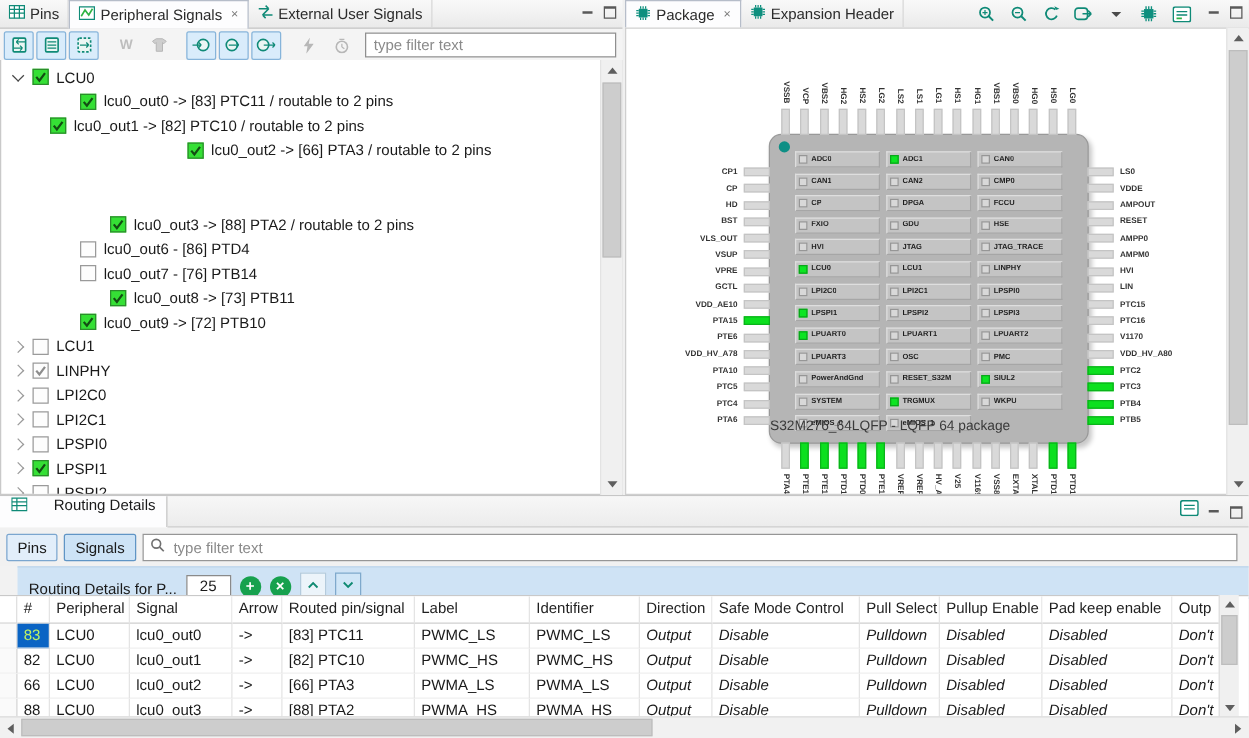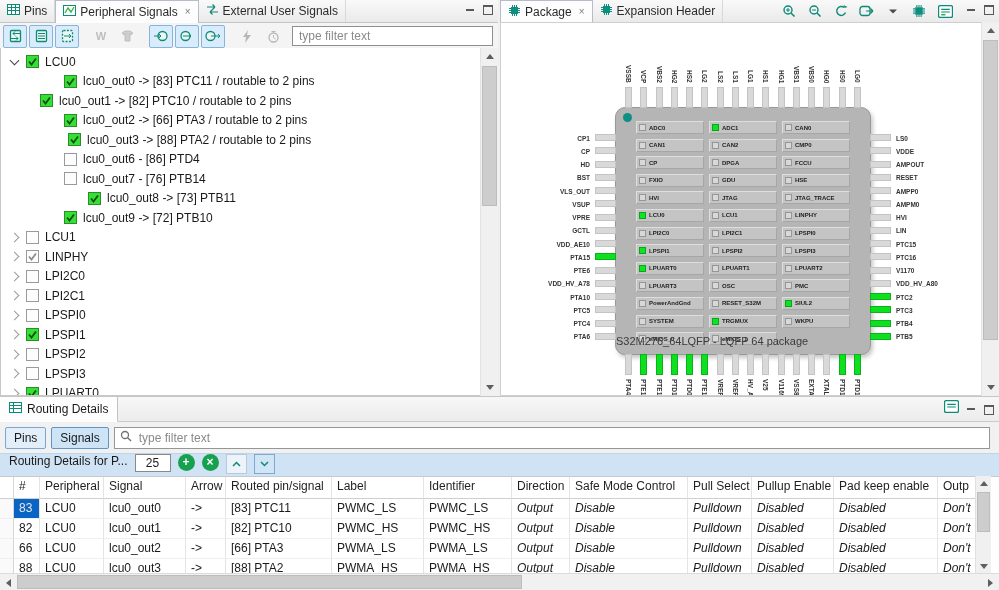--- a/index.html
+++ b/index.html
@@ -80,43 +80,43 @@
   .blk{height:11px;background:#c4c4c4;border:1px solid #dedede;border-right-color:#a6a6a6;border-bottom-color:#a6a6a6;
        display:flex;align-items:center;gap:3px;padding:0 2px;box-sizing:content-box;}
   .blk .st{width:7px;height:7px;background:#d8d8d8;border:1px solid #969696;box-sizing:border-box;flex:none;}
   .blk.on .st{background:#0ce522;border-color:#0aa51a;}
   .blk .bl{font-size:6px;font-weight:bold;color:#1d1d1d;white-space:nowrap;overflow:hidden;}
   .blk.ghost{visibility:hidden;}
   .chip-title{position:absolute;bottom:7px;left:0;right:0;text-align:left;font-size:11px;color:#3a3a3a;}
 
   
   .bp-tabbar{height:24px;background:linear-gradient(#f7f7f7,#ececec);border-bottom:1px solid #cbcbcb;display:flex;position:relative;}
-  .bp-tab{display:flex;align-items:center;gap:5px;padding:0 9px;background:#fdfdfe;border-right:1px solid #c2c2c2;margin-bottom:-1px;border-bottom:1px solid #fdfdfe;}
+  .bp-tab{display:flex;gap:21px;padding:0 9px;background:#fdfdfe;border-right:1px solid #c2c2c2;margin-bottom:-1px;border-bottom:1px solid #fdfdfe;}
   .bp-controls{height:31px;display:flex;align-items:center;gap:5px;padding:0 5px;background:#f1f1f1;}
   .btn-toggle{padding:3px 8px;border:1px solid #7ba6cf;background:#e2eefa;border-radius:2px;color:#1a1a1a;}
   .btn-toggle.sel{background:#cde3f6;border-color:#6095c5;}
   .bp-filter{flex:1;height:20px;border:1px solid #969696;background:#fff;display:flex;align-items:center;gap:5px;padding:0 5px;margin-right:4px;}
   .bp-filter input{border:none;outline:none;flex:1;font:12px "Liberation Sans",sans-serif;color:#333;}
   .bluebar{height:24px;background:#cfe3f5;border-top:1px solid #bdd5ea;border-bottom:1px solid #a3c0dc;
-           display:flex;align-items:flex-start;gap:7px;padding:0 9px;}
+           display:flex;align-items:flex-end;gap:7px;padding:0 9px;margin-left:14px;}
   .spin{width:34px;height:16px;background:#fff;border:1px solid #8a8a8a;text-align:center;line-height:16px;font-size:12px;}
   .cbtn{width:17px;height:17px;border-radius:50%;background:#17a14e;color:#fff;display:flex;align-items:center;
         justify-content:center;font-size:12px;font-weight:bold;line-height:15px;}
   .vbtn{width:19px;height:18px;border:1px solid #b4cbdd;background:#ecf4fa;display:flex;align-items:center;justify-content:center;}
   .vbtn.sel{background:#d0e6f7;border-color:#7fa9cc;}
 
   
   #rtable{position:absolute;top:79px;left:0;right:0;bottom:17px;background:#fff;overflow:hidden;border-top:1px solid #c9c9c9;}
   .rt-row{display:grid;grid-template-columns:14px 26px 64px 82px 40px 106px 92px 88px 58px 118px 64px 82px 104px 38px;height:20px;}
   .rt-row.head{height:22px;}
   .rt-cell{border-right:1px solid #e4e4e4;border-bottom:1px solid #efefef;padding:2px 3px 0 5px;white-space:nowrap;overflow:hidden;}
   .head .rt-cell{border-bottom:1px solid #cfcfcf;color:#1f1f1f;background:#fff;}
   .gutter{background:#fafafa;border-right:1px solid #d6d6d6;}
   .ital{font-style:italic;}
-  .selcell{background:#0a64c4;color:#e5e5e5;}
+  .selcell{background:#0a64c4;color:#bef264;}
   #rt-vscroll{position:absolute;right:8px;width:15px;top:79px;bottom:17px;background:#f0f0f0;border-left:1px solid #e0e0e0;}
   #rt-vscroll .sbtn{width:15px;height:15px;}
   #hscroll{position:absolute;bottom:0;left:0;right:0;height:17px;background:#f1f1f1;border-top:1px solid #dcdcdc;}
 </style>
 </head>
 <body>
 
 <div id="left-panel" class="panel">
   <div class="tabbar">
     <div class="tabs" id="lp-tabs">
@@ -229,30 +229,30 @@
       </div>
       <div class="trow" style="padding-left: 16px;">
         <span class="chev none"></span>
         <span class="cb on">
           <svg width="11" height="11" viewBox="0 0 11 11" style="position:absolute;left:0;top:0;">
             <path d="M2 5.5l2.5 3L9 2.5" fill="none" stroke="#134d13" stroke-width="1.8"></path>
           </svg>
         </span>
         <span class="tlabel">lcu0_out1 -&gt; [82] PTC10 / routable to 2 pins</span>
       </div>
-      <div class="trow" style="padding-left: 40px;">
+      <div class="trow" style="padding-left: 40px; justify-content: center;">
         <span class="chev none"></span>
         <span class="cb on">
           <svg width="11" height="11" viewBox="0 0 11 11" style="position:absolute;left:0;top:0;">
             <path d="M2 5.5l2.5 3L9 2.5" fill="none" stroke="#134d13" stroke-width="1.8"></path>
           </svg>
         </span>
         <span class="tlabel">lcu0_out2 -&gt; [66] PTA3 / routable to 2 pins</span>
       </div>
-      <div class="trow" style="padding-left: 44px;">
+      <div class="trow" style="padding-left: 64px; margin-top: 40px;">
         <span class="chev none"></span>
         <span class="cb on">
           <svg width="11" height="11" viewBox="0 0 11 11" style="position:absolute;left:0;top:0;">
             <path d="M2 5.5l2.5 3L9 2.5" fill="none" stroke="#134d13" stroke-width="1.8"></path>
           </svg>
         </span>
         <span class="tlabel">lcu0_out3 -&gt; [88] PTA2 / routable to 2 pins</span>
       </div>
       <div class="trow" style="padding-left: 40px;">
         <span class="chev none"></span>

